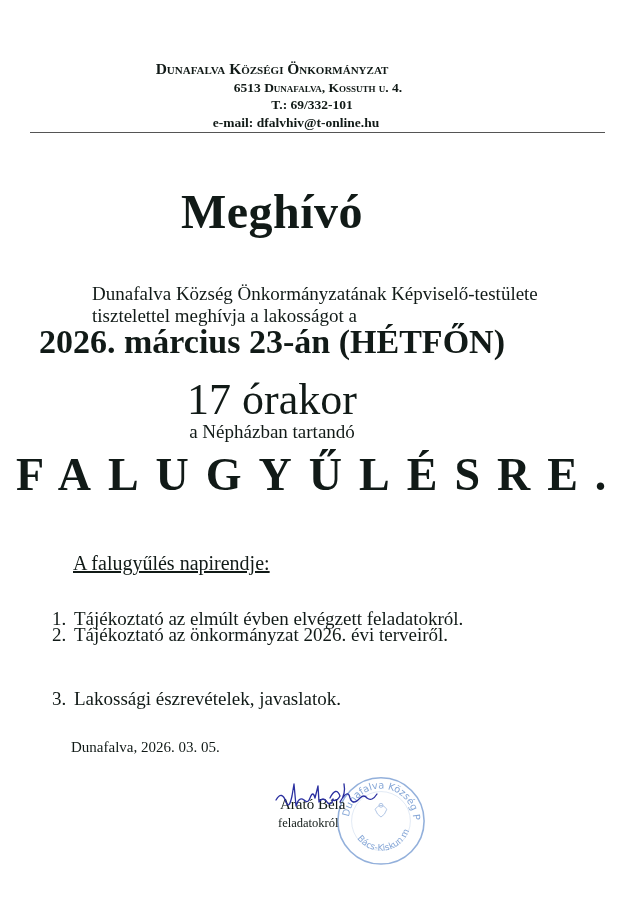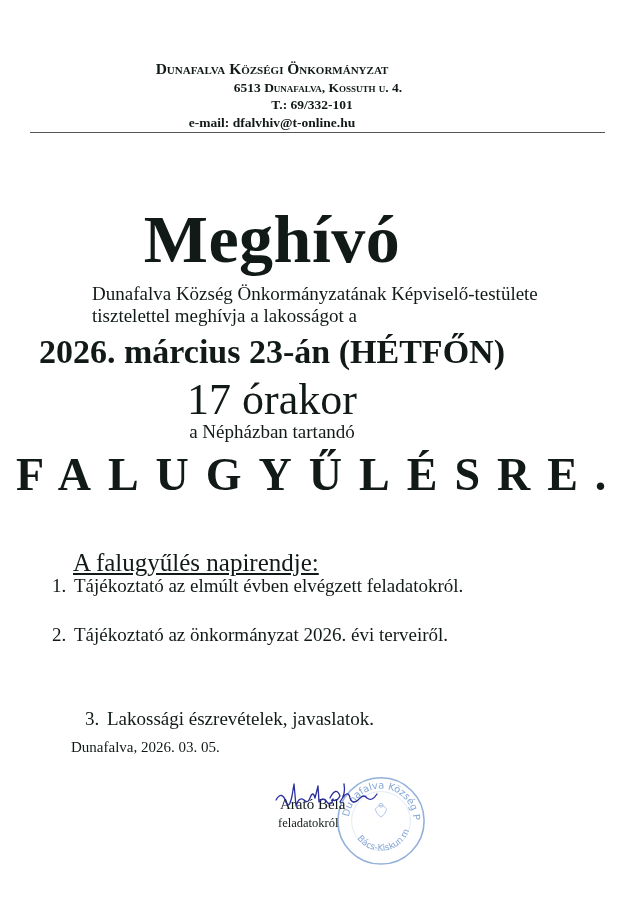--- a/index.html
+++ b/index.html
@@ -5,36 +5,36 @@
   html, body { margin: 0; padding: 0; background: #ffffff; }
   body { width: 636px; height: 900px; position: relative; overflow: hidden;
          font-family: "Liberation Serif", "DejaVu Serif", serif; color: #111a17; }
   .abs { position: absolute; }
   .center { left: 0; width: 544px; text-align: center; }
   .hdr { font-weight: bold; font-size: 14px; line-height: 18px; }
   .hdr .sc { font-variant: small-caps; }
   #org-name { top: 60px; font-size: 15.5px; }
   #org-address { top: 79px; font-size: 13.5px; padding-left: 46px; }
   #org-phone { top: 96px; font-size: 13.5px; padding-left: 40px; }
-  #org-email { top: 114px; font-size: 13.5px; }
+  #org-email { top: 114px; font-size: 13.5px; padding-left: 24px; }
   #header-rule { top: 132px; left: 30px; width: 575px; height: 0; border-top: 1.5px solid #555; }
-  #title { top: 172px; font-size: 68px; font-weight: bold; line-height: 80px; letter-spacing: 0.5px; margin-top: 27px; }
+  #title { top: 172px; font-size: 48px; font-weight: bold; line-height: 80px; letter-spacing: 0.5px; }
   .intro { left: 76px; font-size: 19px; line-height: 22px; margin-left: 16px; }
   #intro-line1 { top: 283px; }
   #intro-line2 { top: 305px; }
-  #event-date { top: 330px; font-size: 34px; font-weight: bold; line-height: 44px; }
+  #event-date { top: 320px; font-size: 34px; font-weight: bold; line-height: 44px; }
   #event-time { top: 378px; font-size: 44px; font-weight: normal; line-height: 44px; }
   #event-venue { top: 420px; font-size: 19px; line-height: 24px; }
   #event-name { top: 447px; font-size: 46px; font-weight: bold; line-height: 56px; letter-spacing: 17px; padding-left: 16px; }
-  #agenda-title { top: 552px; left: 73px; font-size: 25px; line-height: 22px; text-decoration: underline; }
+  #agenda-title { top: 552px; left: 73px; font-size: 20px; line-height: 22px; text-decoration: underline; }
   .agenda-item { left: 52px; font-size: 19px; line-height: 22px; }
   .agenda-item .num { display: inline-block; width: 22px; }
-  #agenda-1 { top: 575px; }
+  #agenda-1 { top: 608px; }
   #agenda-2 { top: 624px; }
-  #agenda-3 { top: 708px; margin-left: 33px; }
+  #agenda-3 { top: 688px; }
   #place-date { top: 738px; left: 71px; font-size: 15px; line-height: 18px; }
   #signer-name { top: 795px; left: 280px; font-size: 15px; line-height: 18px; }
   #signer-title { top: 815px; left: 278px; font-size: 12.5px; line-height: 16px; }
   #signature { top: 778px; left: 272px; width: 110px; height: 36px; }
   #stamp { top: 770px; left: 330px; width: 100px; height: 98px; }
 </style>
 </head>
 <body>
 
 <div class="abs center hdr" id="org-name"><span class="sc">Dunafalva Községi Önkormányzat</span></div>

